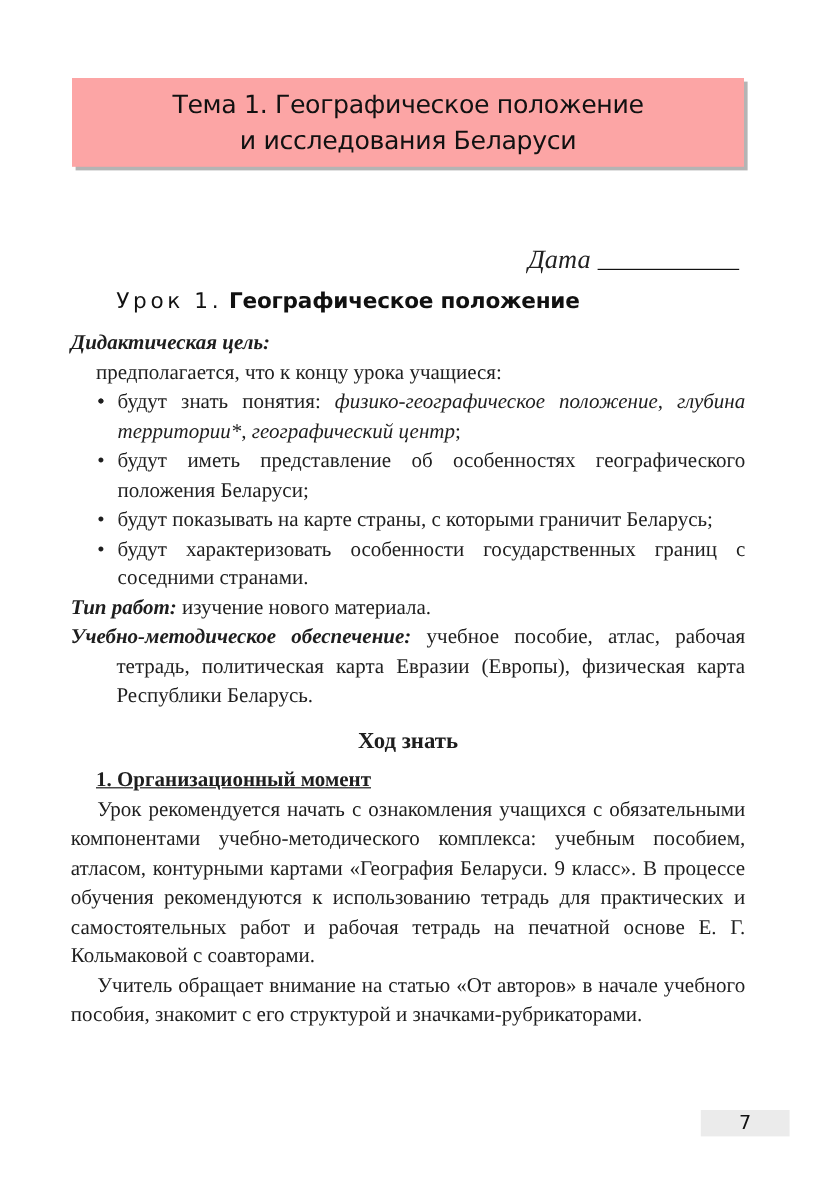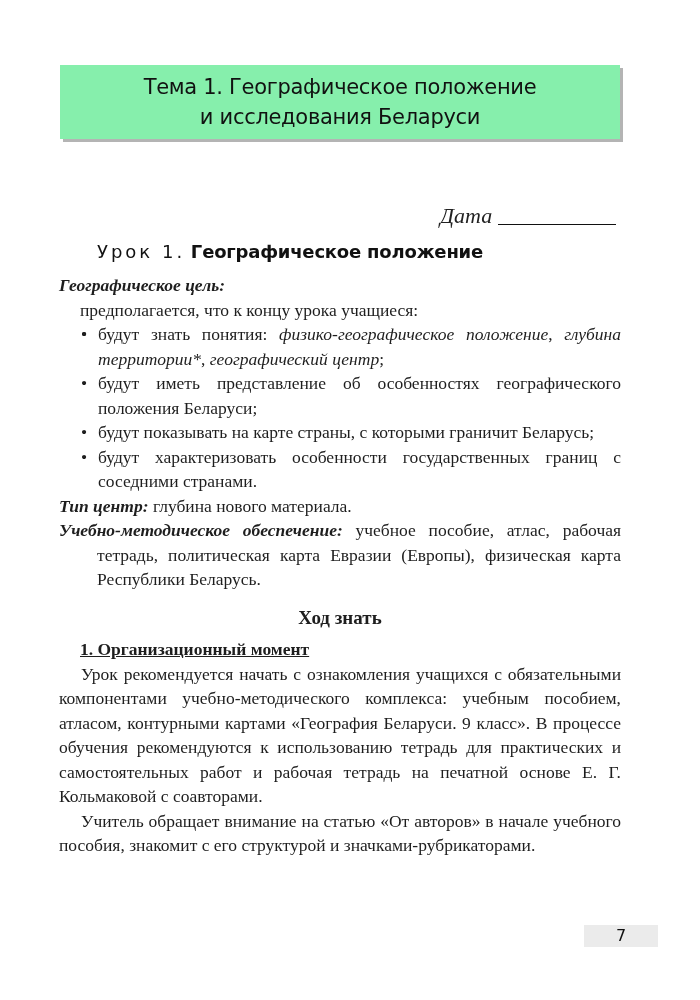--- a/index.html
+++ b/index.html
@@ -14,21 +14,21 @@
       overflow: hidden;
       color: #1a1a1a;
       font-family: "Liberation Serif", "DejaVu Serif", serif;
     }
     .topic-box {
       position: absolute;
       left: 60px;
       top: 65px;
       width: 560px;
       height: 74px;
-      background: #86efac;
+      background: #fca5a5;
       box-shadow: 3px 3px 0 #b4b4b4;
       text-align: center;
       font-family: "DejaVu Sans", "Liberation Sans", sans-serif;
       font-size: 21px;
       line-height: 30px;
       color: #111;
       padding-top: 7px;
       box-sizing: border-box;
       letter-spacing: -0.3px;
     }
@@ -148,21 +148,21 @@
   <span>Дата</span><span class="underline"></span>
 </div>
 
 <div class="lesson-title">
   <span class="prefix">Урок 1.</span>
   <span class="name">Географическое положение</span>
 </div>
 
 <div class="content">
   <div>
-    <span class="lbl">Географическое цель:</span>
+    <span class="lbl">Дидактическая цель:</span>
   </div>
   <div class="indent-line">предполагается, что к концу урока учащиеся:</div>
   <ul class="goals">
     <li>
       <span class="bullet">•</span>
     </li>
     <li>
       <span class="bullet">•</span>
       <span>будут знать понятия: </span><span class="em">физико-географическое положение</span><span>, </span><span class="em">глубина территории*</span><span>, </span><span class="em">географический центр</span><span>;</span>
     </li>
@@ -174,21 +174,21 @@
       <span class="bullet">•</span>
       <span>будут показывать на карте страны, с которыми граничит Беларусь;</span>
     </li>
     <li>
       <span class="bullet">•</span>
       <span>будут характеризовать особенности государственных границ с соседними странами.</span>
     </li>
   </ul>
 
   <div class="hang">
-    <span class="lbl">Тип центр:</span><span> глубина нового материала.</span>
+    <span class="lbl">Тип работ:</span><span> изучение нового материала.</span>
   </div>
   <div class="hang">
     <span class="lbl">Учебно-методическое обеспечение:</span><span> учебное пособие, атлас, рабочая тетрадь, политическая карта Евразии (Европы), физическая карта Республики Беларусь.</span>
   </div>
 
   <div class="course-title">Ход знать</div>
 
   <div class="sec-title">1. Организационный момент</div>
   <div class="para">Урок рекомендуется начать с ознакомления учащихся с обязательными компонентами учебно-методического комплекса: учебным пособием, атласом, контурными картами «География Беларуси. 9 класс». В процессе обучения рекомендуются к использованию тетрадь для практических и самостоятельных работ и рабочая тетрадь на печатной основе Е. Г. Кольмаковой с соавторами.</div>
   <div class="para">Учитель обращает внимание на статью «От авторов» в начале учебного пособия, знакомит с его структурой и значками-рубрикаторами.</div>

